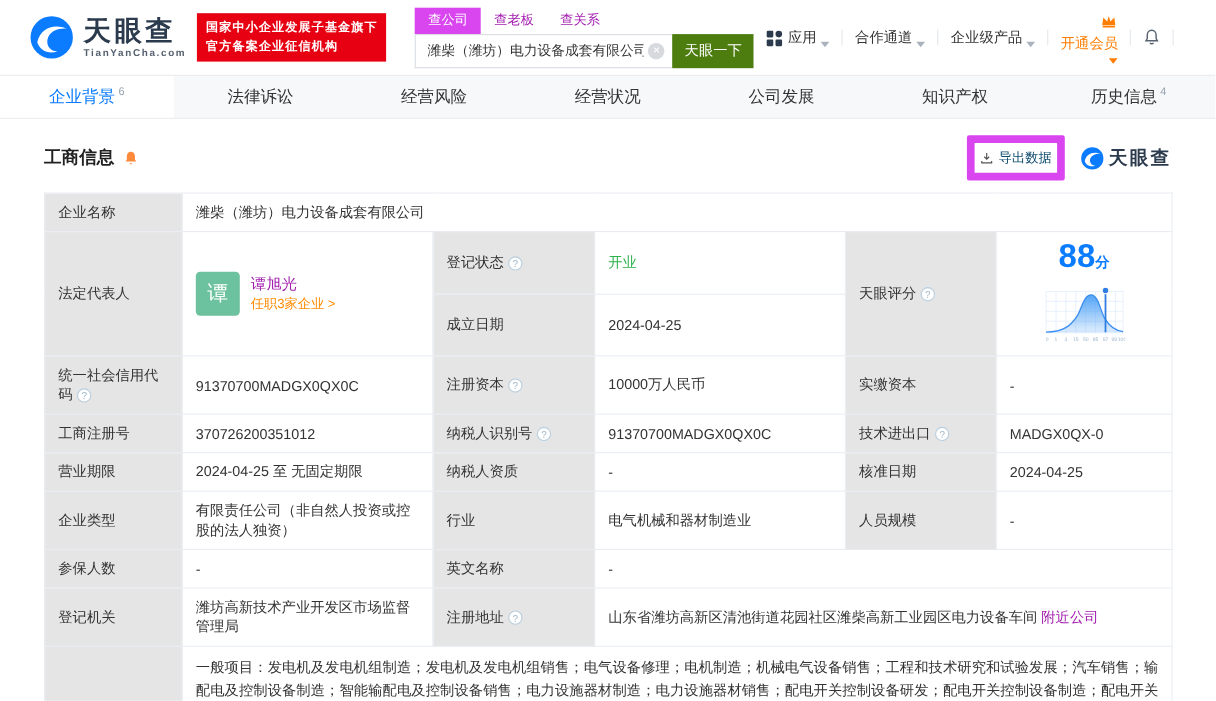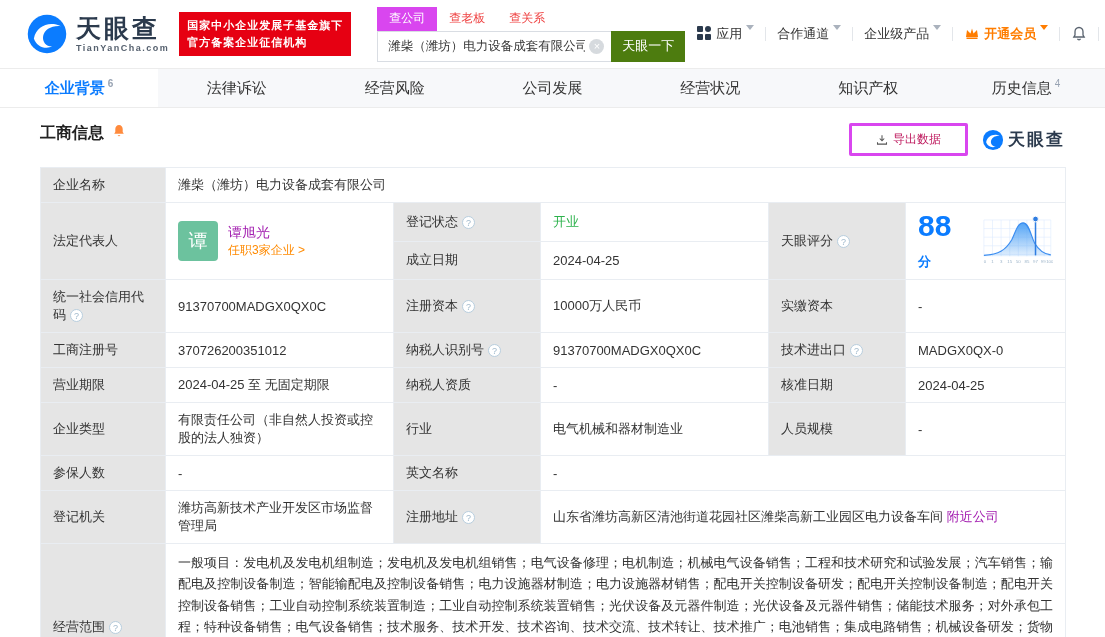--- a/index.html
+++ b/index.html
@@ -10,74 +10,74 @@
   .hdr { height:68px; display:flex; align-items:center; padding:0 22px 0 26px; background:#fff; }
   .logo { display:flex; align-items:center; gap:8px; }
   .logo svg { width:42px; height:42px; }
   .brandcol { display:flex; flex-direction:column; line-height:1; }
   .brand { font-size:25px; font-weight:bold; color:#2b3a4d; letter-spacing:3px; }
   .branddom { font-size:9px; color:#55606e; letter-spacing:1.5px; margin-top:3px; font-weight:bold;}
   .redbadge { margin-left:10px; background:#e60012; color:#fff; font-size:11px; font-weight:bold;
     padding:5px 8px; line-height:1.55; letter-spacing:1px; white-space:nowrap;}
   .searchblk { margin-left:26px; }
   .stabs { display:flex; font-size:12px; }
-  .stab { padding:3px 12px 4px; cursor:pointer; color:#ef4444; }
+  .stab { padding:3px 12px 4px; cursor:pointer; color:#a21caf; }
   .stab.active { background:#d946ef; color:#fff;text-align:right; }
   .sline { display:flex; }
   .sinputwrap { position:relative; }
   .sinput { width:234px; height:31px; border:1px solid #d9dde3; border-right:none; font-size:12.5px;
     padding:0 26px 0 10px; color:#333; outline:none; font-family:inherit;}
   .sclear { position:absolute; right:7px; top:8px; width:15px; height:15px; border-radius:50%;
     background:#d6dade; color:#fff; font-size:11px; line-height:15px; text-align:center; cursor:pointer;}
   .sbtn { width:74px; height:31px; background:#4d7c0f; color:#fff; font-size:13px; border:none; cursor:pointer; font-family:inherit;}
   .nav { margin-left:auto; display:flex; align-items:center; font-size:13px; color:#333; }
-  .navitem { display:flex; align-items:flex-start; gap:4px; padding:0 11px; cursor:pointer; white-space:nowrap;}
+  .navitem { display:flex; align-items:flex-end; gap:4px; padding:0 11px; cursor:pointer; white-space:nowrap;}
   .navsep { width:1px; height:14px; background:#e3e6ea; }
   .caret { width:0; height:0; border-left:4px solid transparent; border-right:4px solid transparent;
     border-top:5px solid #aab2bd; display:inline-block; }
-  .vip { color:#ff7d00; font-weight:bold; }
+  .vip { color:#ff7d00; font-weight:normal;flex-direction:column; }
   .vip .caret { border-top-color:#ff7d00; }
   .icon16 { width:16px; height:16px; display:inline-block; }
 
   
   .tabbar { height:40px; background:#f7f8fa; border-top:1px solid #ececec; border-bottom:1px solid #ececec;
     display:flex; }
   .tab { flex:1; display:flex; align-items:center; justify-content:center; font-size:15px; color:#333;
     cursor:pointer; position:relative;}
-  .tab.active { background:#fff; color:#0b7cff; font-weight:bold; }
+  .tab.active { background:#fff; color:#0b7cff; font-weight:normal; }
   .tbadge { font-size:10px; color:#98a3b3; margin-left:3px; align-self:flex-start; margin-top:9px;}
 
   
-  .secrow { display:flex; padding:15px 40px 11px; }
+  .secrow { display:flex; align-items:center; padding:15px 40px 11px; }
   .sectitle { font-size:16px; font-weight:bold; color:#222; }
   .alarm { margin-left:7px; }
   .secright { margin-left:auto; display:flex; align-items:center; gap:14px; }
-  .exportbtn { display:flex; align-items:center; gap:5px; border:3px solid #d946ef; background:#fff;
-    font-size:12px; color:#be185d; padding:5px 24px; border-radius:2px; cursor:pointer; font-family:inherit;}
+  .exportbtn { display:flex; align-items:center; gap:5px; border:7px solid #d946ef; background:#fff;
+    font-size:12px; color:#0c4a6e; padding:5px 5px; border-radius:2px; cursor:pointer; font-family:inherit;}
   .wmark { display:flex; align-items:center; gap:4px; }
   .wmark svg { width:22px; height:22px; }
   .wmtext { font-size:17px; font-weight:bold; color:#2b3a4d; letter-spacing:2px;}
 
   
   table.info { border-collapse:collapse; table-layout:fixed; margin:0 40px; width:1025px;
     border:1px solid #e9edf2; font-size:13px; }
   .info td { border:1px solid #e9edf2; padding:8px 12px; vertical-align:middle; color:#333;
     word-break:break-all; }
   .info td.lbl { background:#e5e5e5; color:#333; }
   .help { display:inline-block; width:13px; height:13px; border:1px solid #b8cede; border-radius:50%;
     color:#9fb8cb; font-size:9px; line-height:12px; text-align:center; margin-left:4px; cursor:pointer;
     background:#fff;}
   .green { color:#2db24c; }
   .blue-link { color:#a21caf; cursor:pointer; text-decoration:none; }
   .orange-link { color:#ff8a00; font-size:12px; cursor:pointer; }
   .legalcell { display:flex; align-items:center; gap:10px; }
   .avatar { width:40px; height:40px; background:#6cc29e; color:#fff; border-radius:4px; font-size:19px;
     display:flex; align-items:center; justify-content:center; cursor:pointer; flex:none;}
   .legalname { font-size:14px; }
-  .scorecell { display:flex; align-items:center; gap:20px; }
+  .scorecell { display:flex; align-items:center; gap:10px;flex-direction:column; }
   .scorenum { color:#0b7cff; font-weight:bold; font-size:30px; line-height:1;}
   .scoreunit { font-size:13px; font-weight:bold; }
   .scopetxt { line-height:1.65; text-align:justify; }
   .addrline { white-space:normal; }
 </style>
 </head>
 <body>
 
 <div class="hdr">
   <div class="logo">
@@ -158,24 +158,24 @@
     <span>企业背景</span>
     <sup class="tbadge">6</sup>
   </div>
   <div class="tab">
     <span>法律诉讼</span>
   </div>
   <div class="tab">
     <span>经营风险</span>
   </div>
   <div class="tab">
+    <span>经营状况</span>
+  </div>
+  <div class="tab">
     <span>公司发展</span>
-  </div>
-  <div class="tab">
-    <span>经营状况</span>
   </div>
   <div class="tab">
     <span>知识产权</span>
   </div>
   <div class="tab">
     <span>历史信息</span>
     <sup class="tbadge">4</sup>
   </div>
 </div>
 

